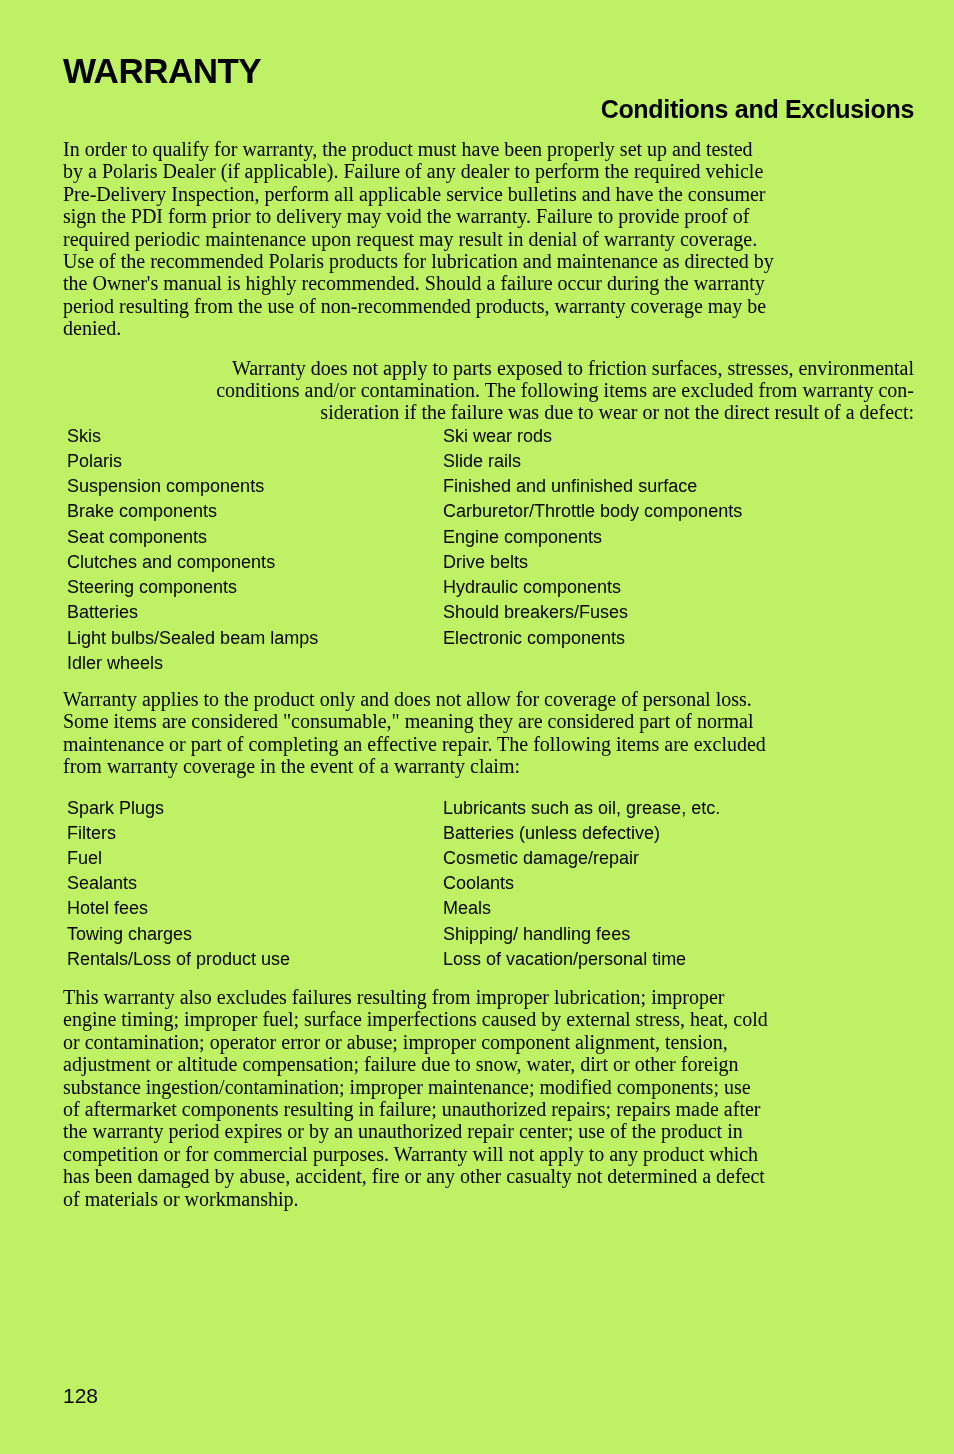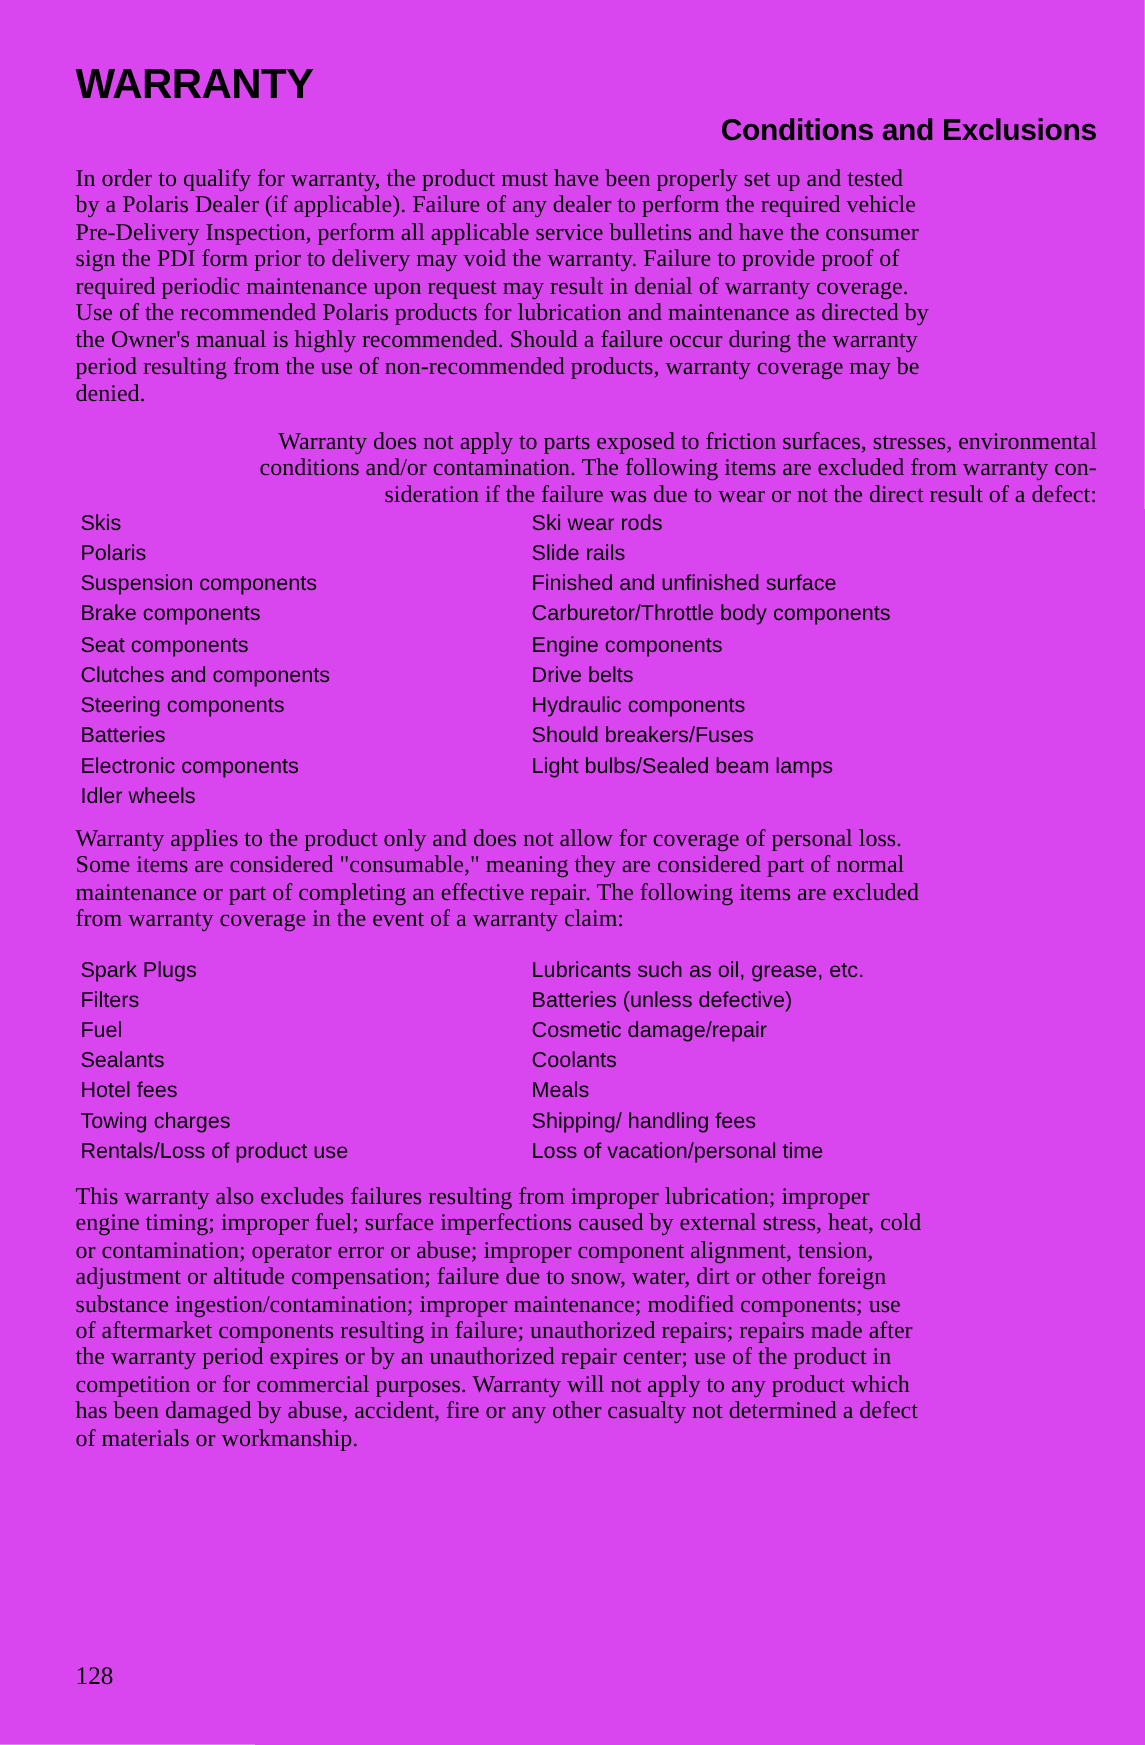--- a/index.html
+++ b/index.html
@@ -1,21 +1,21 @@
 <!DOCTYPE html>
 <html><head>
 <meta charset="utf-8">
 <style>
   html, body { margin: 0; padding: 0; background: #e8e8e8; }
   .page {
     position: relative;
     width: 954px;
     height: 1454px;
     margin: 0 auto;
-    background: #d946ef;
+    background: #bef264;
     color: #000000;
     font-family: "Liberation Serif", serif;
     box-sizing: border-box;
     padding: 52px 40px 0 63px;
     overflow: hidden;
   }
   h1.doc-title {
     margin: 0;
     font-family: "Liberation Sans", sans-serif;
     font-weight: bold;
@@ -53,21 +53,21 @@
   .lrow {
     display: grid;
     grid-template-columns: 376px 1fr;
     min-height: 25.2px;
   }
   .lcell { display: block; }
   .page-number {
     position: absolute;
     left: 63px;
     top: 1384px;
-    font-family: Liberation Serif, serif;
+    font-family: Liberation Sans, sans-serif;
     font-size: 21px;
     line-height: 24px;
     text-align: right;
   }
 </style>
 </head>
 <body>
 
 <div class="page">
 
@@ -115,22 +115,22 @@
       </div>
     <div class="lrow">
         <span class="lcell">Steering components</span>
         <span class="lcell">Hydraulic components</span>
       </div>
     <div class="lrow">
         <span class="lcell">Batteries</span>
         <span class="lcell">Should breakers/Fuses</span>
       </div>
     <div class="lrow">
+        <span class="lcell">Light bulbs/Sealed beam lamps</span>
         <span class="lcell">Electronic components</span>
-        <span class="lcell">Light bulbs/Sealed beam lamps</span>
       </div>
     <div class="lrow">
         <span class="lcell">Idler wheels</span>
         <span class="lcell"></span>
       </div>
   </div>
 
   <p class="para para-consumable-intro">Warranty applies to the product only and does not allow for coverage of personal loss.
 Some items are considered "consumable," meaning they are considered part of normal
 maintenance or part of completing an effective repair. The following items are excluded

